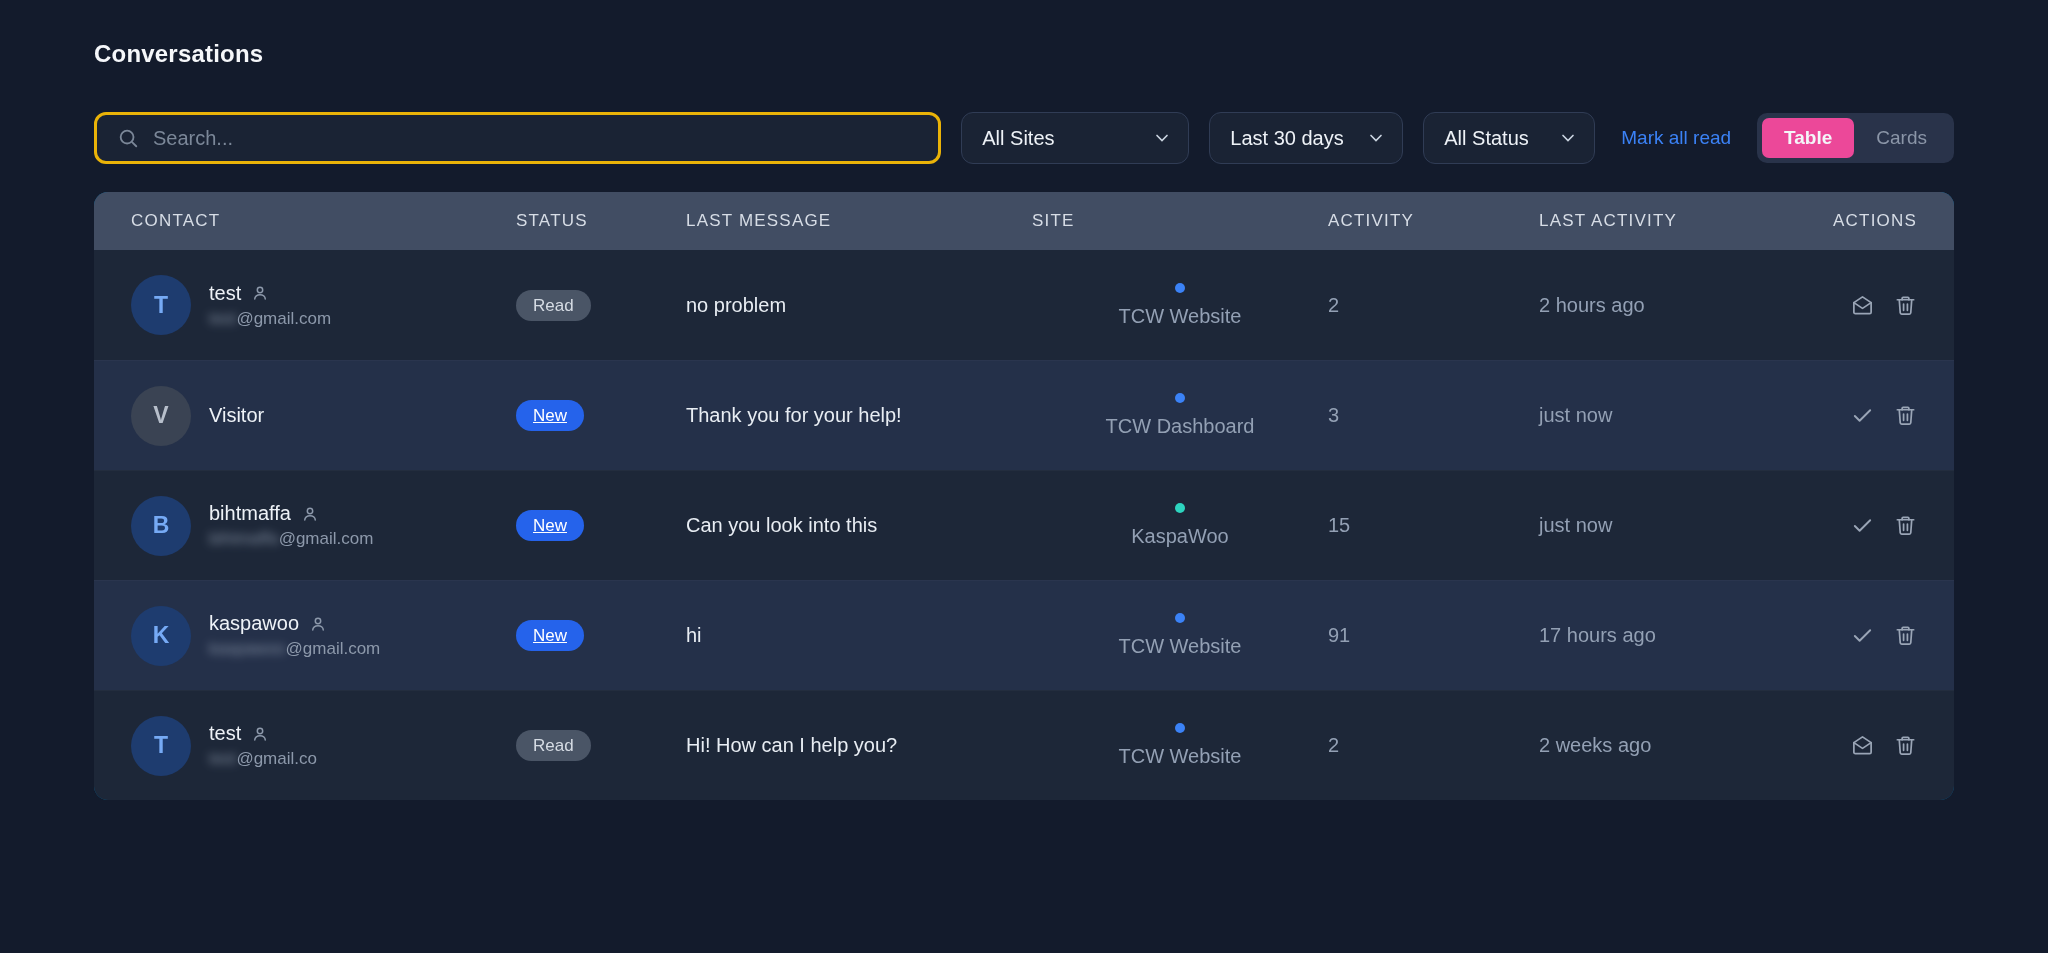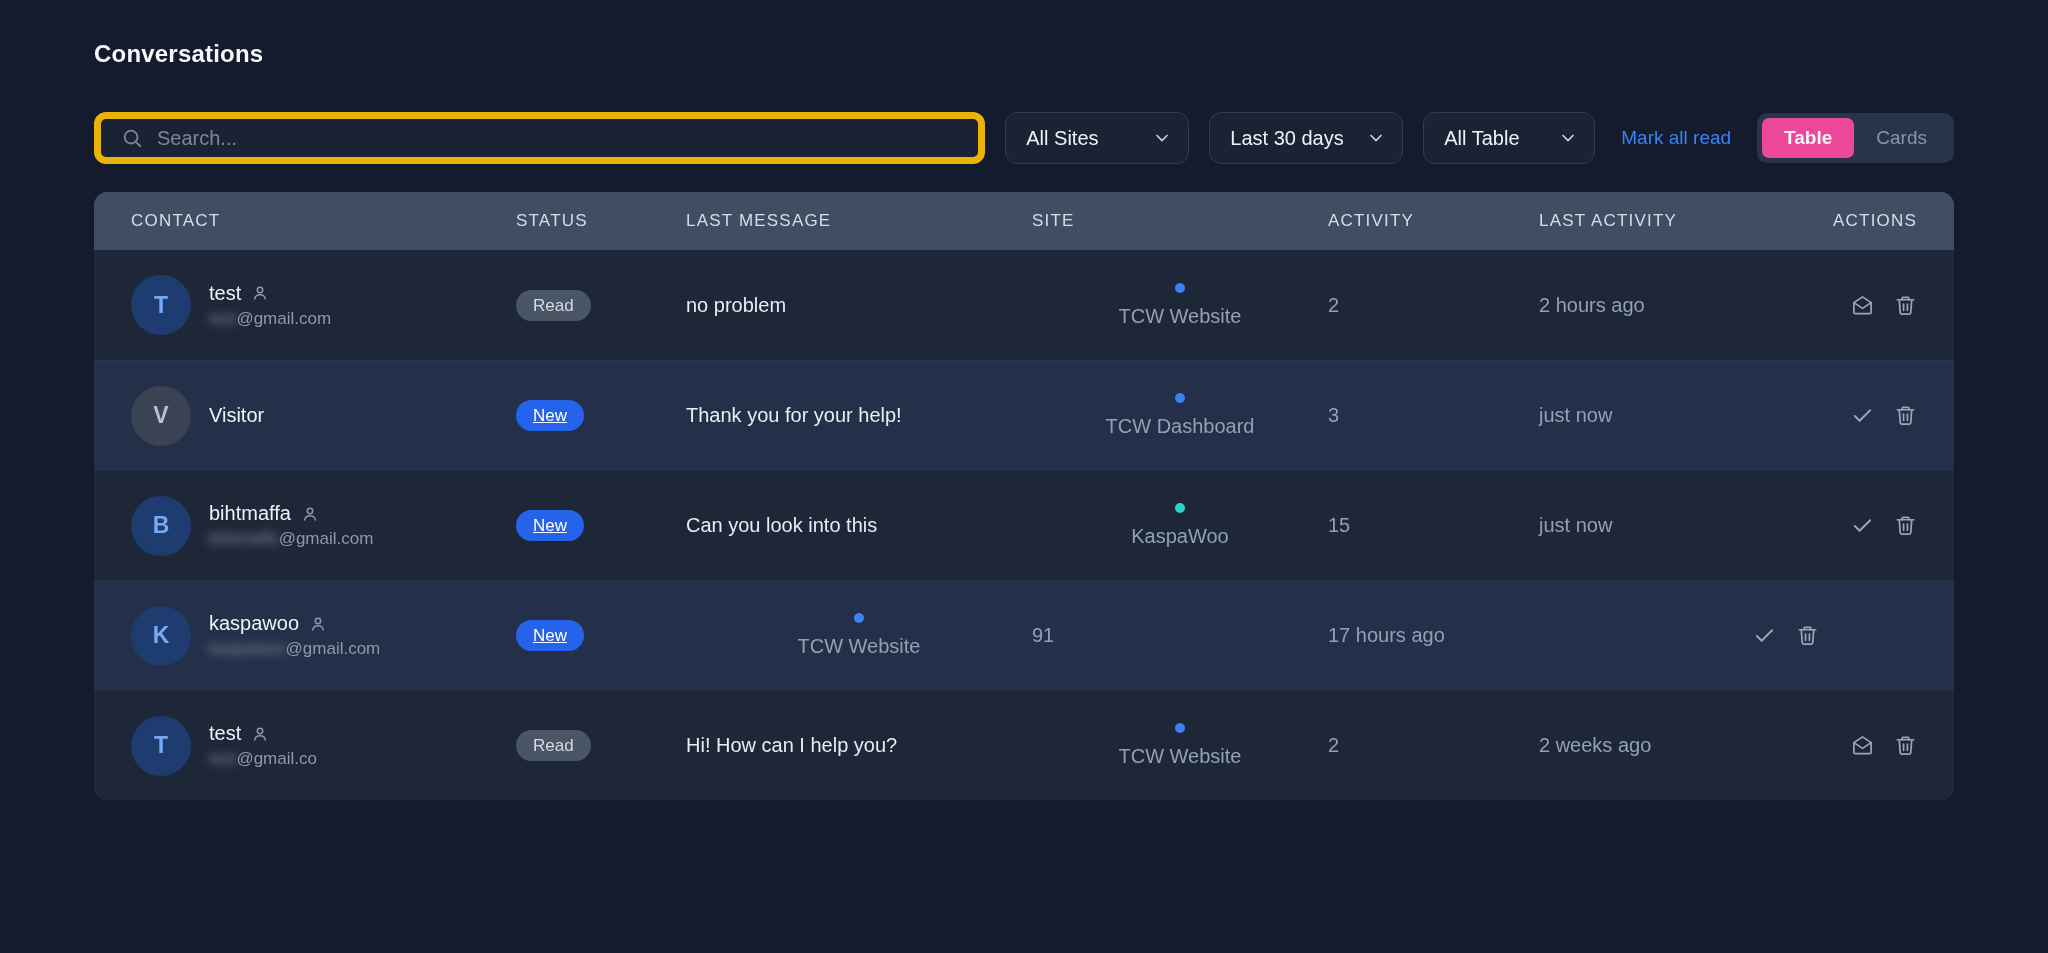--- a/index.html
+++ b/index.html
@@ -27,21 +27,21 @@
     gap: 20px;
   }
   .search-box {
     flex: 1 1 auto;
     height: 52px;
     display: flex;
     align-items: center;
     gap: 14px;
     padding: 0 20px;
     background: #1a2334;
-    border: 7px solid #eab308;
+    border: 3px solid #eab308;
     border-radius: 12px;
   }
   .search-box svg { width: 22px; height: 22px; color: #7b8798; flex: 0 0 auto; }
   .search-box input {
     flex: 1;
     background: transparent;
     border: none;
     outline: none;
     color: #e2e8f0;
     font-size: 20px;
@@ -57,21 +57,21 @@
     gap: 14px;
     padding: 0 16px 0 20px;
     background: #1a2334;
     border: 1px solid #303c55;
     border-radius: 12px;
     color: #eef2f7;
     font-size: 20px;
     cursor: pointer;
     flex: 0 0 auto;
   }
-  .select.sites { width: 184px; align-items: center; }
+  .select.sites { width: 228px; align-items: center; }
   .select.range { width: 194px; }
   .select.status { width: 172px; }
   .select svg { width: 20px; height: 20px; color: #cbd5e1; }
 
   .mark-all-read {
     flex: 0 0 auto;
     color: #3b82f6;
     font-size: 19px;
     cursor: pointer;
     margin: 0 6px;
@@ -203,21 +203,21 @@
     <div class="select range">
       <span>Last 30 days</span>
       <span style="display:flex;">
         <svg viewBox="0 0 24 24" fill="none" stroke="currentColor" stroke-width="2" stroke-linecap="round">
             <path d="M6 9l6 6 6-6"></path>
           </svg>
       </span>
     </div>
 
     <div class="select status">
-      <span>All Table</span>
+      <span>All Status</span>
       <span style="display:flex;">
         <svg viewBox="0 0 24 24" fill="none" stroke="currentColor" stroke-width="2" stroke-linecap="round">
             <path d="M6 9l6 6 6-6"></path>
           </svg>
       </span>
     </div>
 
     <a class="mark-all-read">Mark all read</a>
 
     <div class="view-toggle">
@@ -404,20 +404,21 @@
         <div class="email">
           <span class="email-blur">kaspawoo</span><span>@gmail.com</span>
         </div>
       </div>
     </div>
 
     <div class="cell">
       <span class="badge new">New</span>
     </div>
 
+    <div class="cell message">hi</div>
 
     <div class="cell site">
       <span class="dot" style="background: rgb(59, 130, 246);"></span>
       <span>TCW Website</span>
     </div>
 
     <div class="cell muted">91</div>
 
     <div class="cell muted">17 hours ago</div>
 

